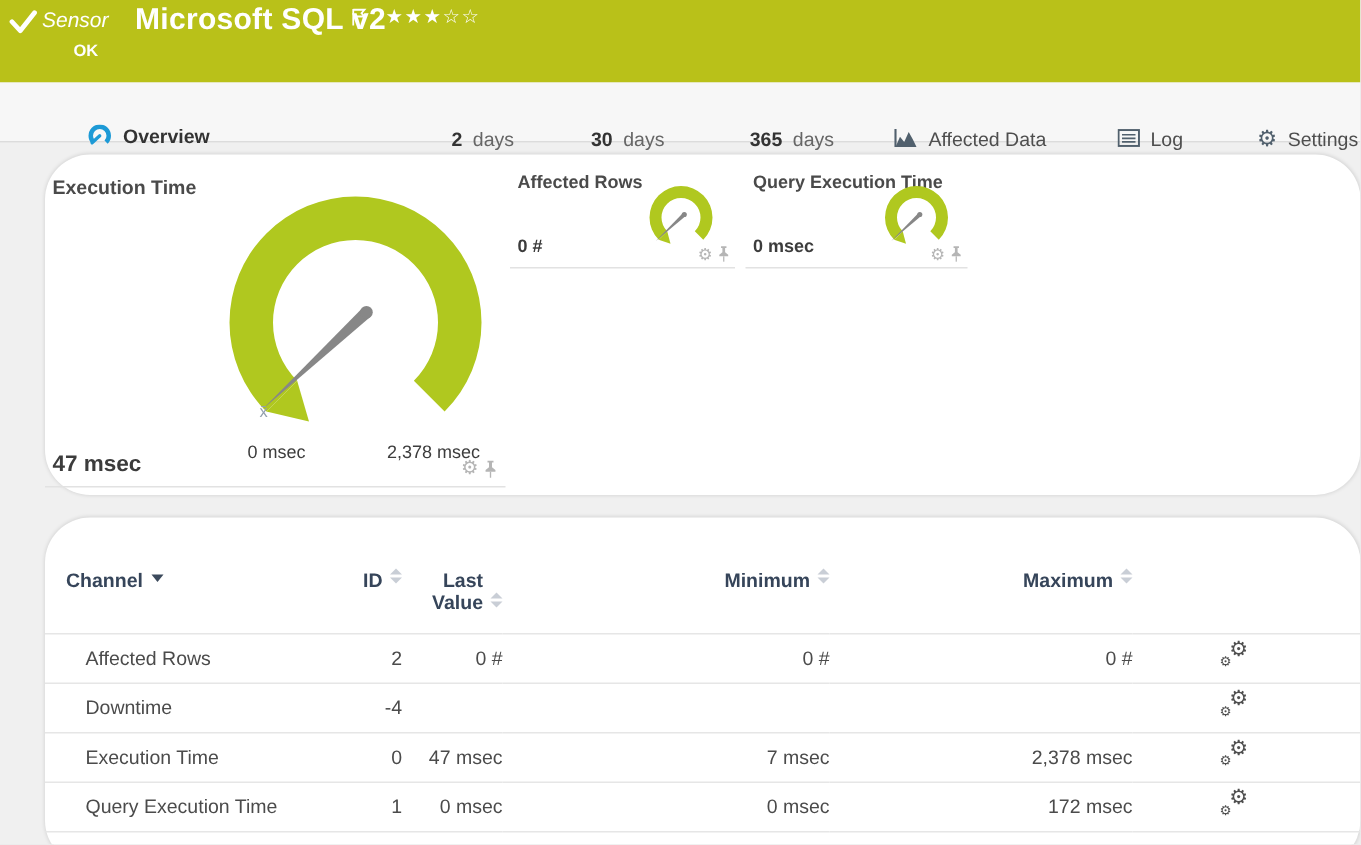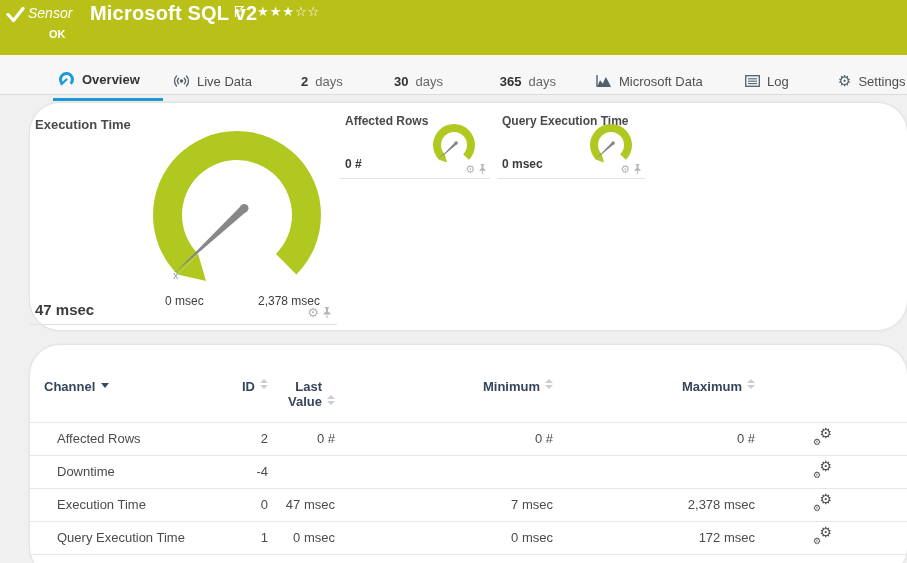--- a/index.html
+++ b/index.html
@@ -10,21 +10,21 @@
   .topbar{position:absolute;left:0;top:0;width:907px;height:55px;background:#b9c119;color:#fff;}
   .topbar .check{position:absolute;left:6px;top:6px;}
   .topbar .kind{position:absolute;left:28px;top:5px;font-size:14px;font-style:italic;}
   .topbar .title{position:absolute;left:90px;top:2px;font-size:20px;font-weight:bold;letter-spacing:.2px;}
   .topbar .flag{position:absolute;left:234px;top:5px;}
   .topbar .stars{position:absolute;left:257px;top:4px;font-size:13px;letter-spacing:1px;font-family:"DejaVu Sans",sans-serif;}
   .topbar .status{position:absolute;left:49px;top:28px;font-size:11px;font-weight:bold;}
 
   
   .tabs{position:absolute;left:0;top:55px;width:907px;height:40px;background:#f7f7f7;border-bottom:1px solid #dcdcdc;box-sizing:border-box;}
-  .tab{position:absolute;top:6px;height:40px;display:flex;align-items:center;gap:7px;
+  .tab{position:absolute;top:17px;height:40px;display:flex;align-items:center;gap:7px;
        font-size:13px;color:#4e4e4e;box-sizing:border-box;padding-left:5px;cursor:pointer;white-space:nowrap;}
   .tab.active{border-bottom:3px solid #1d9ad6;color:#333;font-weight:bold;}
   .tab .num{font-weight:bold;color:#333;}
   .tab .unit{color:#666;}
   .tab svg{flex:none;}
   .ticon{color:#51606d;}
   #tab-overview{left:53px;width:110px;}
   #tab-live{left:168px;width:92px;}
   #tab-2days{left:296px;width:54px;}
   #tab-30days{left:389px;width:62px;}
@@ -102,45 +102,38 @@
   </header>
 
   <nav class="tabs">
     <div class="tab active" id="tab-overview">
       <svg width="17" height="16" viewBox="0 0 17 16">
         <path d="M4.26 11.74 A6 6 0 1 1 12.74 11.74" stroke="#1d9ad6" stroke-width="3" fill="none"></path>
         <line x1="8.5" y1="7.5" x2="3.4" y2="12.2" stroke="#1d9ad6" stroke-width="2.2" stroke-linecap="round"></line>
       </svg>
       <span>Overview</span>
     </div>
-    <div class="tab" id="tab-live">
-      <svg class="ticon" width="17" height="14" viewBox="0 0 17 14">
-        <circle cx="8.5" cy="7" r="1.7" fill="currentColor"></circle>
-        <path d="M5.7 4.3 a3.9 3.9 0 0 0 0 5.4 M11.3 4.3 a3.9 3.9 0 0 1 0 5.4 M3.5 2 a7.4 7.4 0 0 0 0 10 M13.5 2 a7.4 7.4 0 0 1 0 10" stroke="currentColor" stroke-width="1.3" fill="none" stroke-linecap="round"></path>
-      </svg>
-      <span>Live Data</span>
-    </div>
     <div class="tab" id="tab-2days">
       <span class="num">2</span>
       <span class="unit">days</span>
     </div>
     <div class="tab" id="tab-30days">
       <span class="num">30</span>
       <span class="unit">days</span>
     </div>
     <div class="tab" id="tab-365days">
       <span class="num">365</span>
       <span class="unit">days</span>
     </div>
     <div class="tab" id="tab-historic">
       <svg class="ticon" width="16" height="14" viewBox="0 0 16 14">
         <path d="M1 1 V13" stroke="currentColor" stroke-width="1.4" fill="none"></path>
         <path d="M1 13 L4 6.2 L6.8 9.6 L9.8 3 L12.6 8 L15 13 Z" fill="currentColor"></path>
       </svg>
-      <span>Microsoft Data</span>
+      <span>Affected Data</span>
     </div>
     <div class="tab" id="tab-log">
       <svg class="ticon" width="15" height="12" viewBox="0 0 15 12">
         <rect x="0.7" y="0.7" width="13.6" height="10.6" fill="none" stroke="currentColor" stroke-width="1.3"></rect>
         <line x1="3" y1="3.8" x2="12" y2="3.8" stroke="currentColor" stroke-width="1.1"></line>
         <line x1="3" y1="6.2" x2="12" y2="6.2" stroke="currentColor" stroke-width="1.1"></line>
         <line x1="3" y1="8.6" x2="12" y2="8.6" stroke="currentColor" stroke-width="1.1"></line>
       </svg>
       <span>Log</span>
     </div>

